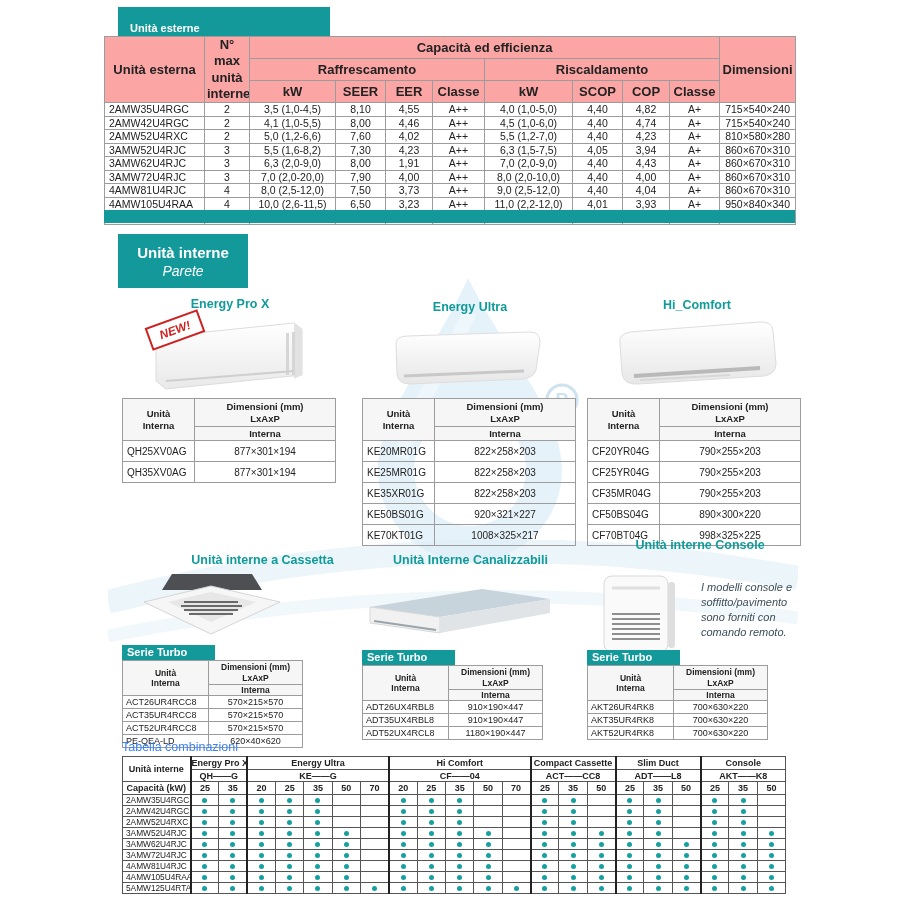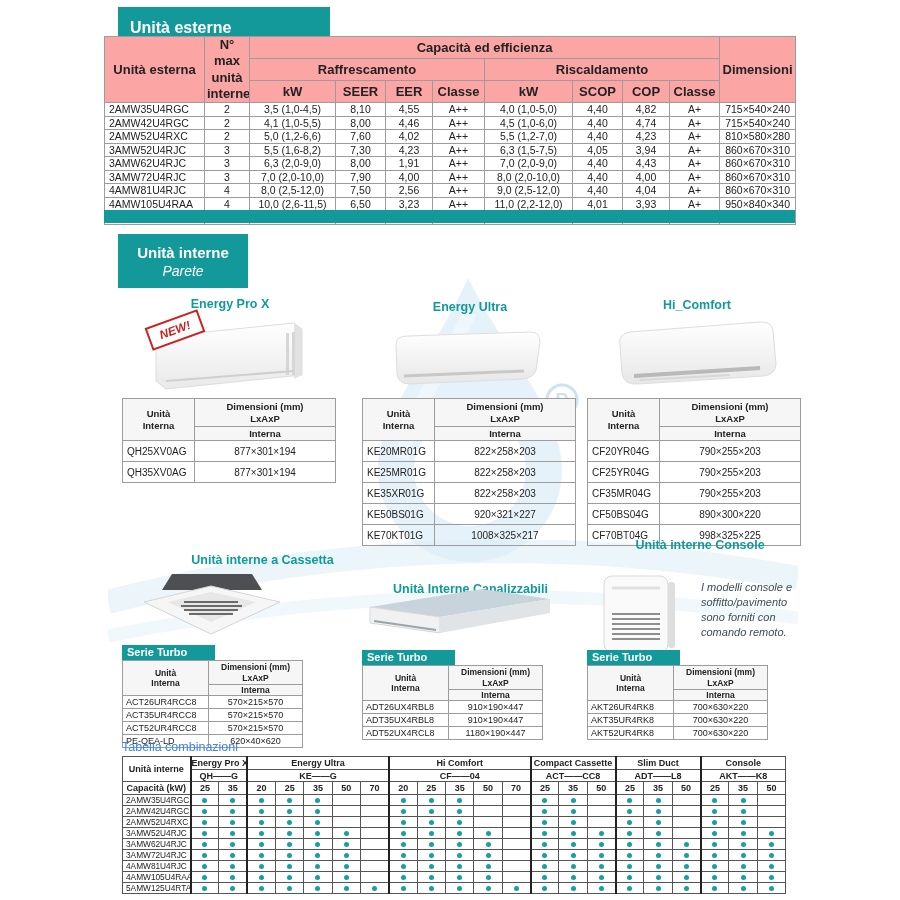--- a/index.html
+++ b/index.html
@@ -2,21 +2,21 @@
 <html><head>
 <meta charset="utf-8">
 <style>
   html,body{margin:0;padding:0;background:#fff;}
   #page{position:relative;width:900px;height:900px;background:#fff;overflow:hidden;
         font-family:"Liberation Sans",sans-serif;color:#222;}
   .abs{position:absolute;}
   .z1{z-index:1;}
   
   .teal-box{background:#14999b;color:#fff;display:flex;flex-direction:column;justify-content:center;}
-  #outdoor-title{left:118px;top:7px;width:200px;height:42px;padding-left:12px;font-size:16px;font-weight:600;}
+  #outdoor-title{left:118px;top:7px;width:200px;height:42px;padding-left:12px;font-size:11px;font-weight:600;}
   #indoor-title{left:118px;top:234px;width:130px;height:54px;text-align:center;}
   #indoor-title .l1{font-size:15px;font-weight:600;}
   #indoor-title .l2{font-size:14px;font-style:italic;margin-top:2px;}
   
   table{border-collapse:collapse;table-layout:fixed;}
   
   #outdoor-table{left:104px;top:36px;width:691px;font-size:10.5px;}
   #outdoor-table table{width:691px;}
   #outdoor-table th,#outdoor-table td{border:1px solid #9c9c9c;padding:0 2px;text-align:center;overflow:hidden;white-space:nowrap;}
   #outdoor-table thead th{background:#fca5a5;font-weight:bold;font-size:13px;}
@@ -182,36 +182,36 @@
             <td>A++</td>
             <td>7,0 (2,0-9,0)</td>
             <td>4,40</td>
             <td>4,43</td>
             <td>A+</td>
             <td>860×670×310</td>
           </tr>
           <tr>
             <td>3AMW72U4RJC</td>
             <td>3</td>
-            <td>7,0 (2,0-10,0)</td>
+            <td>7,0 (2,0-20,0)</td>
             <td>7,90</td>
             <td>4,00</td>
             <td>A++</td>
             <td>8,0 (2,0-10,0)</td>
             <td>4,40</td>
             <td>4,00</td>
             <td>A+</td>
             <td>860×670×310</td>
           </tr>
           <tr>
             <td>4AMW81U4RJC</td>
             <td>4</td>
             <td>8,0 (2,5-12,0)</td>
             <td>7,50</td>
-            <td>2,56</td>
+            <td>3,73</td>
             <td>A++</td>
             <td>9,0 (2,5-12,0)</td>
             <td>4,40</td>
             <td>4,04</td>
             <td>A+</td>
             <td>860×670×310</td>
           </tr>
           <tr>
             <td>4AMW105U4RAA</td>
             <td>4</td>
@@ -400,21 +400,21 @@
           </tr>
           <tr>
             <td>CF70BT04G</td>
             <td>998×325×225</td>
           </tr>
         </tbody>
     </table>
   </div>
 
   <div class="abs z1 sec-title" style="left:155px;top:553px;width:215px;">Unità interne a Cassetta</div>
-  <div class="abs z1 sec-title" style="left:363px;top:582px;width:215px;">Unità Interne Canalizzabili</div>
+  <div class="abs z1 sec-title" style="left:363px;top:553px;width:215px;">Unità Interne Canalizzabili</div>
   <div class="abs z1 sec-title" style="left:600px;top:538px;width:200px;">Unità interne Console</div>
 
   <svg class="abs z1 img-box" style="left:134px;top:572px;" width="155" height="68" viewBox="0 0 155 68">
     <polygon points="38,2 118,2 128,18 28,18" fill="#4d4f52"></polygon>
     <polygon points="10,30 77,14 146,30 77,62" fill="#f6f6f6" stroke="#d5d5d5"></polygon>
     <polygon points="34,30 77,20 122,30 77,50" fill="#e7e7e7"></polygon>
     <g stroke="#6a6a6a" stroke-width="2">
         <line x1="50" y1="30" x2="104" y2="30"></line>
         <line x1="47" y1="34" x2="108" y2="34"></line>
         <line x1="50" y1="38" x2="104" y2="38"></line>

